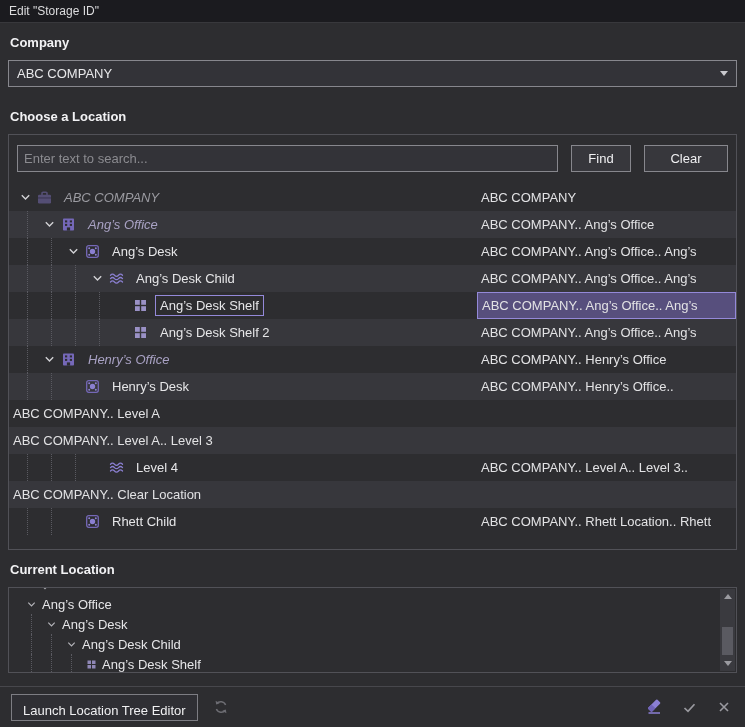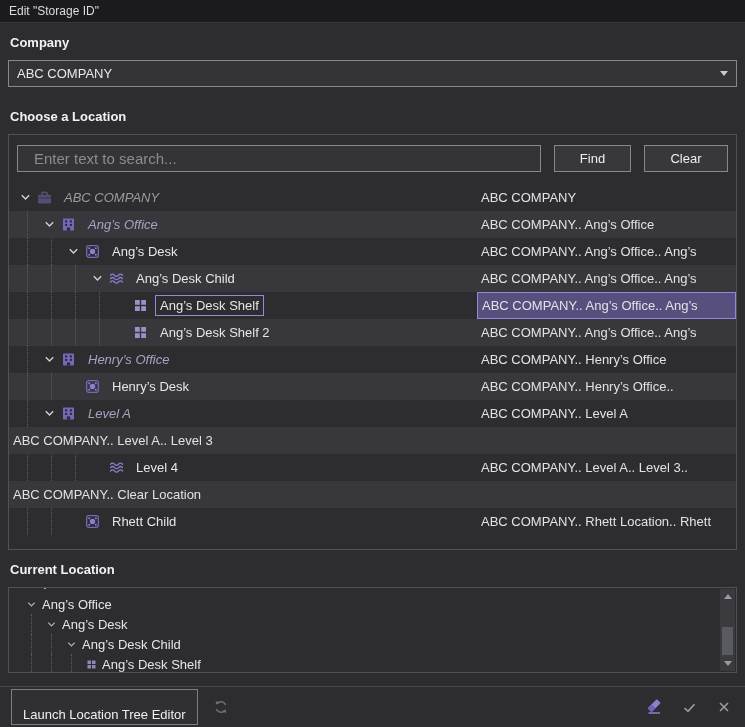--- a/index.html
+++ b/index.html
@@ -27,28 +27,28 @@
   }
   .combo-text { white-space: nowrap; }
   .combo-arrow { width: 18px; height: 21px; display: flex; align-items: center; justify-content: center; }
   .combo-arrow::before { content: ''; border-left: 4px solid transparent; border-right: 4px solid transparent; border-top: 5px solid #c9c9ce; }
   
   .groupbox { margin: 0 8px; border: 1px solid #515157; flex: none; }
   .location-box { padding: 10px 0 14px; }
   .search-row { display: flex; gap: 13px; padding: 0 8px; margin-bottom: 12px; }
   .search-input {
     flex: 1; height: 27px; background: #333338; border: 1px solid #87878d;
-    color: #e8e8ea; padding: 0 16px; font-family: "Liberation Sans", sans-serif; font-size: 15px; outline: none; cursor: text;
+    color: #e8e8ea; padding: 0 6px; font-family: "Liberation Sans", sans-serif; font-size: 13px; outline: none; cursor: text;
   }
   .search-input::placeholder { color: #8b8b90; }
   .btn {
     height: 27px; background: #37373c; border: 1px solid #87878d; color: #f0f0f2;
     font-family: "Liberation Sans", sans-serif; font-size: 13px; cursor: default;
   }
-  .btn-find { width: 77px; } .btn-clear { width: 84px; }
+  .btn-find { width: 60px; } .btn-clear { width: 84px; }
   
   .tree { height: 351px; overflow: hidden; }
   .tree-row { display: flex; height: 27px; align-items: stretch; }
   .tree-row.alt { background: #37373c; }
   .tree-left { flex: 1; display: flex; align-items: center; overflow: hidden; padding-left: 6px; min-width: 0; }
   .guide { width: 24px; height: 100%; position: relative; flex: none; }
   .guide::before { content: ''; position: absolute; left: 12px; top: 0; bottom: 0; border-left: 1px dotted #5a5a61; }
   .arrow { width: 20px; height: 100%; display: flex; align-items: center; justify-content: center; flex: none; }
   .node-icon { width: 19px; height: 19px; flex: none; margin-right: 5px; display: flex; align-items: center; justify-content: center; }
   .node-label { white-space: nowrap; padding: 2px 4px; border: 1px solid transparent; color: #e6e6e8; }
@@ -71,21 +71,21 @@
   .sb-arrow { height: 15px; display: flex; align-items: center; justify-content: center; flex: none; }
   .sb-arrow.up::before { content: ''; border-left: 4px solid transparent; border-right: 4px solid transparent; border-bottom: 5px solid #9a9aa0; }
   .sb-arrow.down::before { content: ''; border-left: 4px solid transparent; border-right: 4px solid transparent; border-top: 5px solid #9a9aa0; }
   .sb-track { flex: 1; position: relative; }
   .sb-thumb { position: absolute; left: 2px; right: 2px; bottom: 1px; height: 28px; background: #5a5a61; }
   
   .footer {
     margin-top: auto; border-top: 1px solid #47474c; height: 41px; flex: none;
     display: flex; align-items: center; padding: 0 11px;
   }
-  .btn-launch { padding: 17px 11px; height: 27px; background: #2f2f34; border: 1px solid #7d7d83; }
+  .btn-launch { padding: 8px 11px; height: 27px; background: #2f2f34; border: 1px solid #7d7d83; }
   .footer-icon { width: 20px; height: 20px; display: flex; align-items: center; justify-content: center; cursor: default; }
   .refresh-wrap { margin-left: 13px; }
   .footer-right { margin-left: auto; display: flex; align-items: center; gap: 15px; }
 </style>
 </head>
 <body>
 
 <div class="titlebar">
   <span>Edit "Storage ID"</span>
 </div>
@@ -291,41 +291,20 @@
                 <circle cx="11.8" cy="11.8" r="1" fill="#8a7fd0"></circle>
               </svg>
             </span>
       <span class="node-label">Henry’s Desk</span>
     </div>
     <div class="tree-right">
       <span class="path-text">ABC COMPANY.. Henry’s Office..</span>
     </div>
   </div>
         <div class="tree-row">
-    <div class="tree-left">
-      <span class="guide"></span>
-            <span class="arrow">
-              <svg width="13" height="13" viewBox="0 0 13 13">
-                <path d="M2.8 4.3 L6.5 8 L10.2 4.3" fill="none" stroke="#d2d2d6" stroke-width="1.4"></path>
-              </svg>
-            </span>
-      <span class="node-icon">
-              <svg width="17" height="17" viewBox="0 0 17 17">
-                <rect x="3" y="2.4" width="11" height="12.2" rx="0.8" fill="#7568b8"></rect>
-                <g fill="#2d2d30">
-                  <rect x="5" y="4.4" width="2.2" height="2"></rect>
-                  <rect x="9.8" y="4.4" width="2.2" height="2"></rect>
-                  <rect x="5" y="7.9" width="2.2" height="2"></rect>
-                  <rect x="9.8" y="7.9" width="2.2" height="2"></rect>
-                  <rect x="6.9" y="11.4" width="3.2" height="3.2"></rect>
-                </g>
-              </svg>
-            </span>
-      <span class="node-label italic">Level A</span>
-    </div>
     <div class="tree-right">
       <span class="path-text">ABC COMPANY.. Level A</span>
     </div>
   </div>
         <div class="tree-row alt">
     <div class="tree-right">
       <span class="path-text">ABC COMPANY.. Level A.. Level 3</span>
     </div>
   </div>
         <div class="tree-row">

